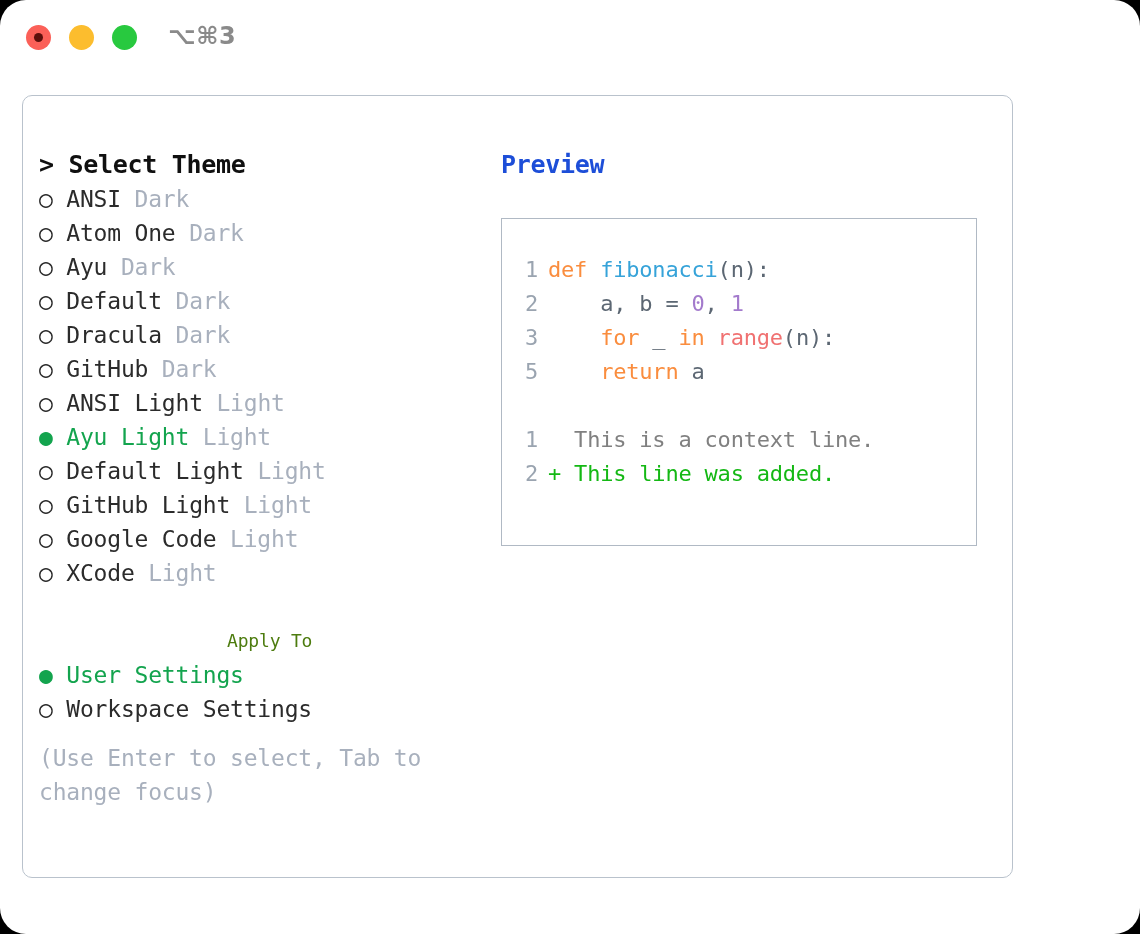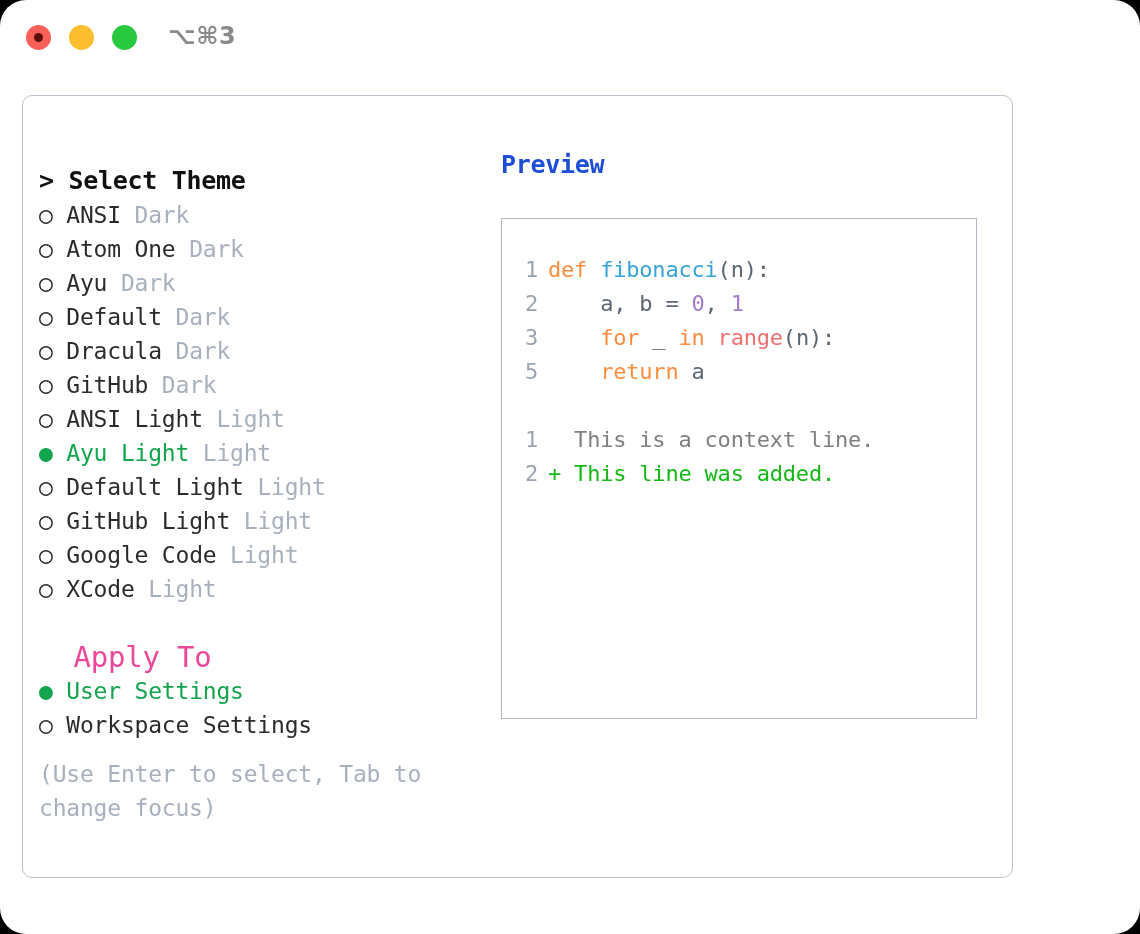--- a/index.html
+++ b/index.html
@@ -79,21 +79,21 @@
 
   .columns {
     position: absolute;
     left: 0; top: 0;
     width: 100%; height: 100%;
   }
 
   
   .left-col {
     position: absolute;
-    left: 16px; top: 68px;
+    left: 16px; top: 52px;
     width: 440px;
   }
   .section-head {
     font-size: 25px;
     font-weight: bold;
     color: #101010;
     line-height: 34px;
     white-space: pre;
     letter-spacing: -0.3px;
   }
@@ -103,26 +103,27 @@
     color: #2b2b2b;
     white-space: pre;
     letter-spacing: -0.2px;
   }
   .marker { display: inline-block; }
   .opt-row.selected .marker,
   .opt-row.selected .opt-label { color: #13a44e; }
   .variant { color: #a8b0bd; }
 
   .apply-head {
-    font-size: 29px;
-    line-height: 34px;
-    color: #ec4899;
+    font-size: 18px;
+    line-height: 34px;
+    color: #4d7c0f;
     white-space: pre;
     margin-top: 34px;
     letter-spacing: -0.2px;
+    text-align: center;
   }
   .hint {
     margin-top: 15px;
     font-size: 23px;
     line-height: 34px;
     color: #a8b0bd;
     width: 420px;
     letter-spacing: -0.2px;
   }
 
@@ -135,21 +136,21 @@
   .preview-head {
     font-size: 25px;
     font-weight: bold;
     color: #1d4ed8;
     line-height: 34px;
     letter-spacing: -0.3px;
   }
   .preview-panel {
     margin-top: 36px;
     width: 476px;
-    height: 501px;
+    height: 328px;
     border: 1.5px solid #b0b9c4;
     box-sizing: border-box;
     background: #ffffff;
     padding: 34px 0 0 0;
   }
   .code-line {
     font-size: 22px;
     line-height: 34px;
     white-space: pre;
     padding-left: 22px;

